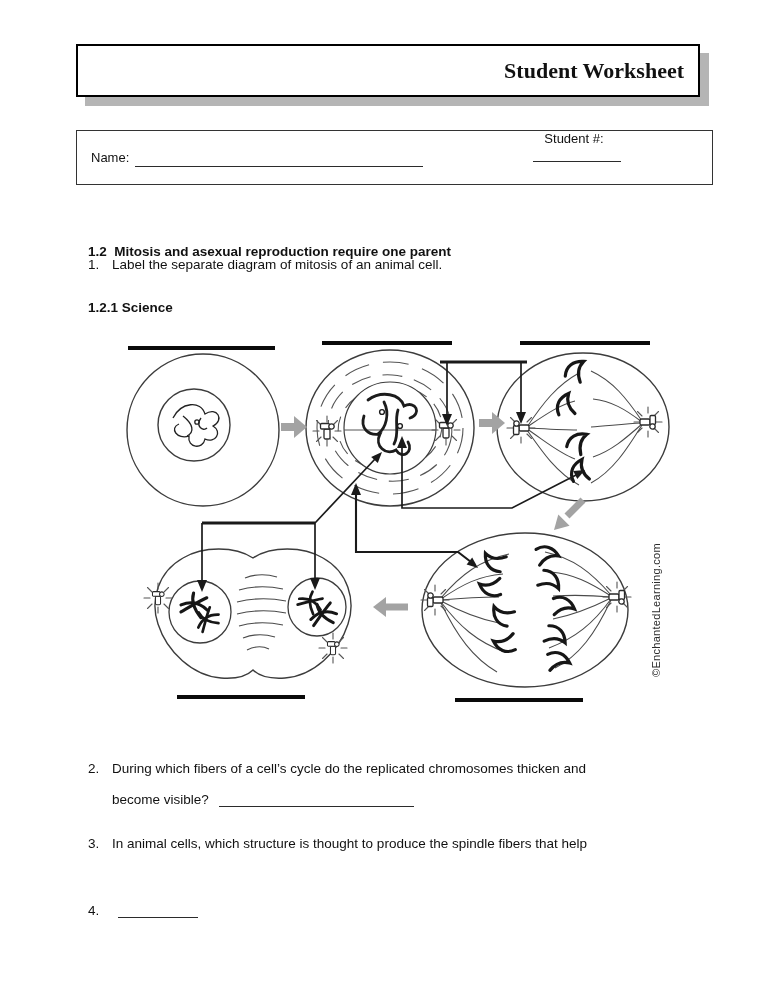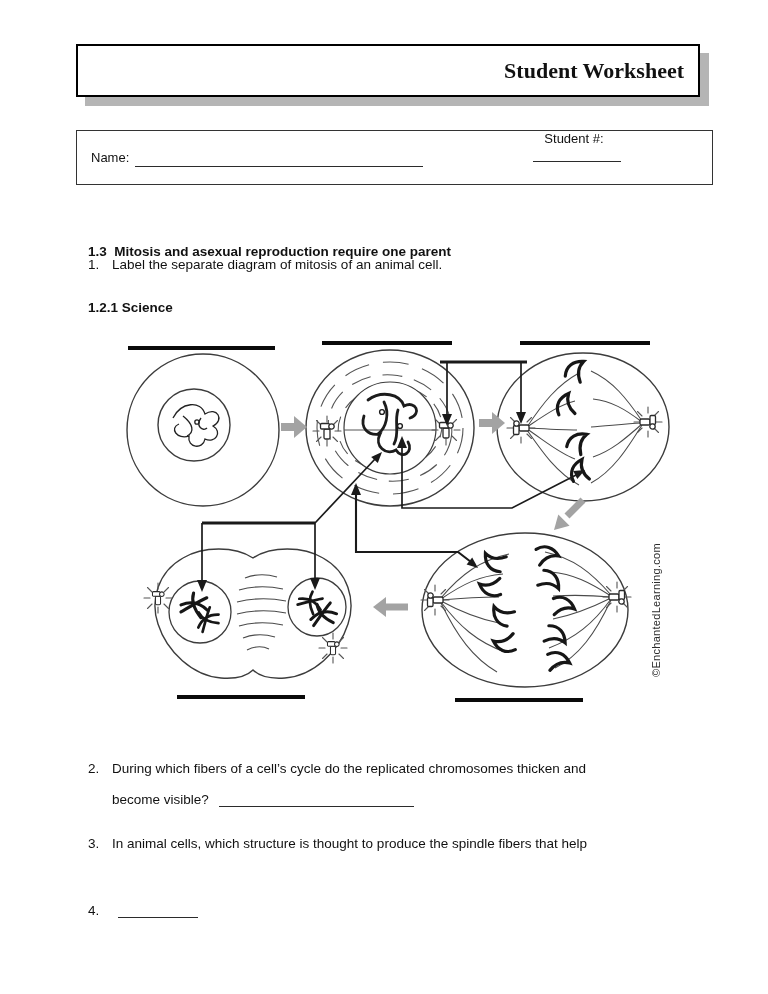--- a/index.html
+++ b/index.html
@@ -49,21 +49,21 @@
       <span>Name:</span>
       <span class="blank" style="width:288px"></span>
     </div>
     <div class="nb-group nb-student">
       <span>Student #:</span>
       <span class="blank" style="width:88px"></span>
     </div>
   </div>
 
   <div class="sec-head">
-    <div>1.3  Mitosis and asexual reproduction require one parent</div>
+    <div>1.2  Mitosis and asexual reproduction require one parent</div>
     <div>1.2.1 Science</div>
   </div>
 
   <div class="q q1">
     <span class="qnum">1.</span>
     <span>Label the separate diagram of mitosis of an animal cell.</span>
   </div>
 
   <div class="diagram">
     <svg width="610" height="390" viewBox="0 0 610 390">

